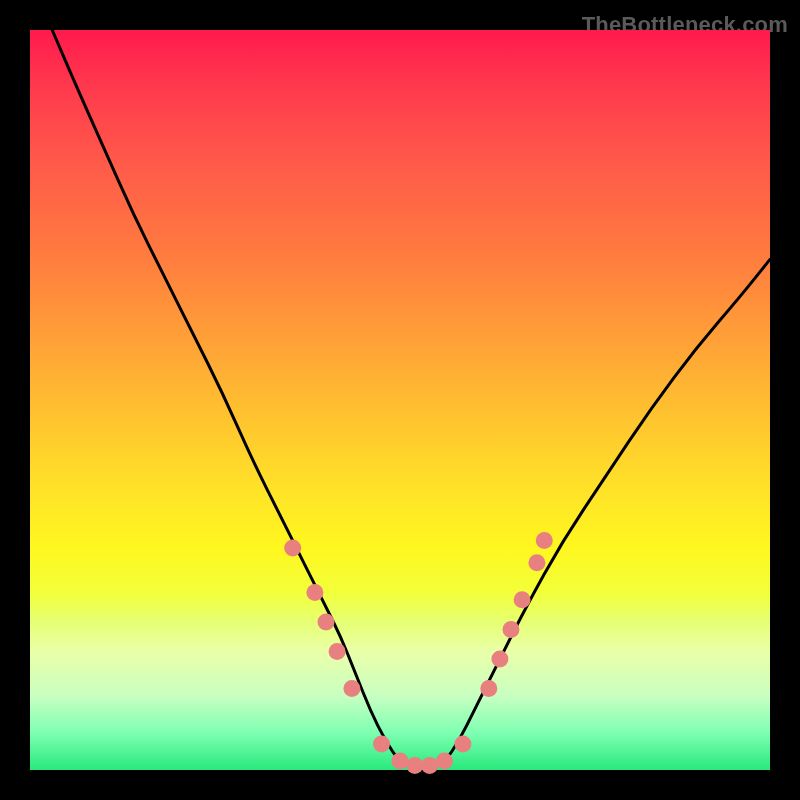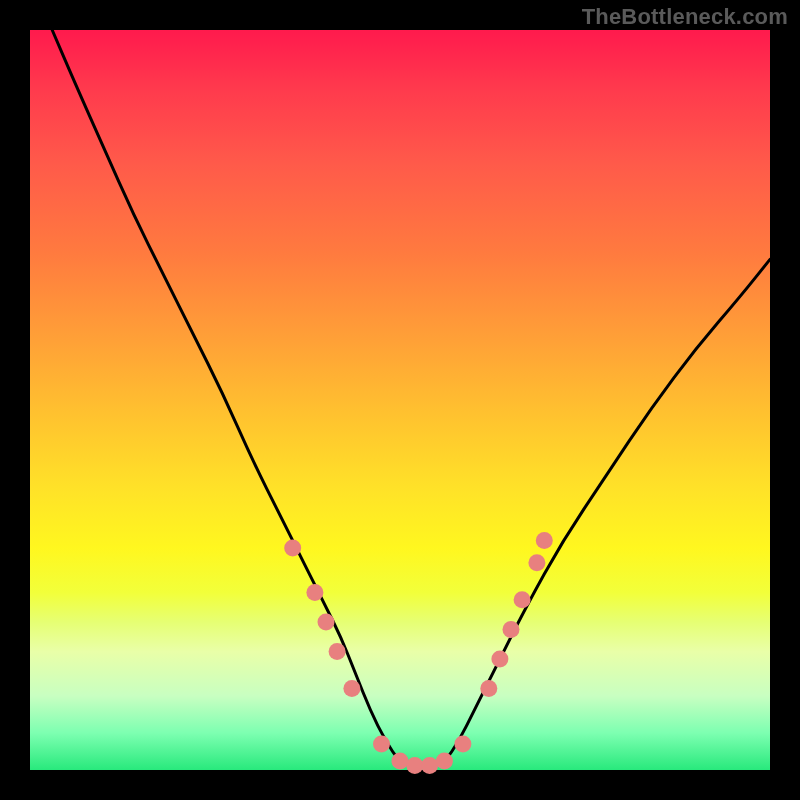--- a/index.html
+++ b/index.html
@@ -44,21 +44,21 @@
   svg.curve {
     position: absolute;
     left: 0;
     top: 0;
     width: 740px;
     height: 740px;
     overflow: visible;
   }
   .watermark {
     position: absolute;
-    top: 4px;
+    top: 12px;
     right: 12px;
     font-family: Arial, Helvetica, sans-serif;
     font-size: 22px;
     font-weight: 600;
     color: #5a5a5a;
     letter-spacing: 0.2px;
     user-select: none;
   }
 </style>
 </head>

